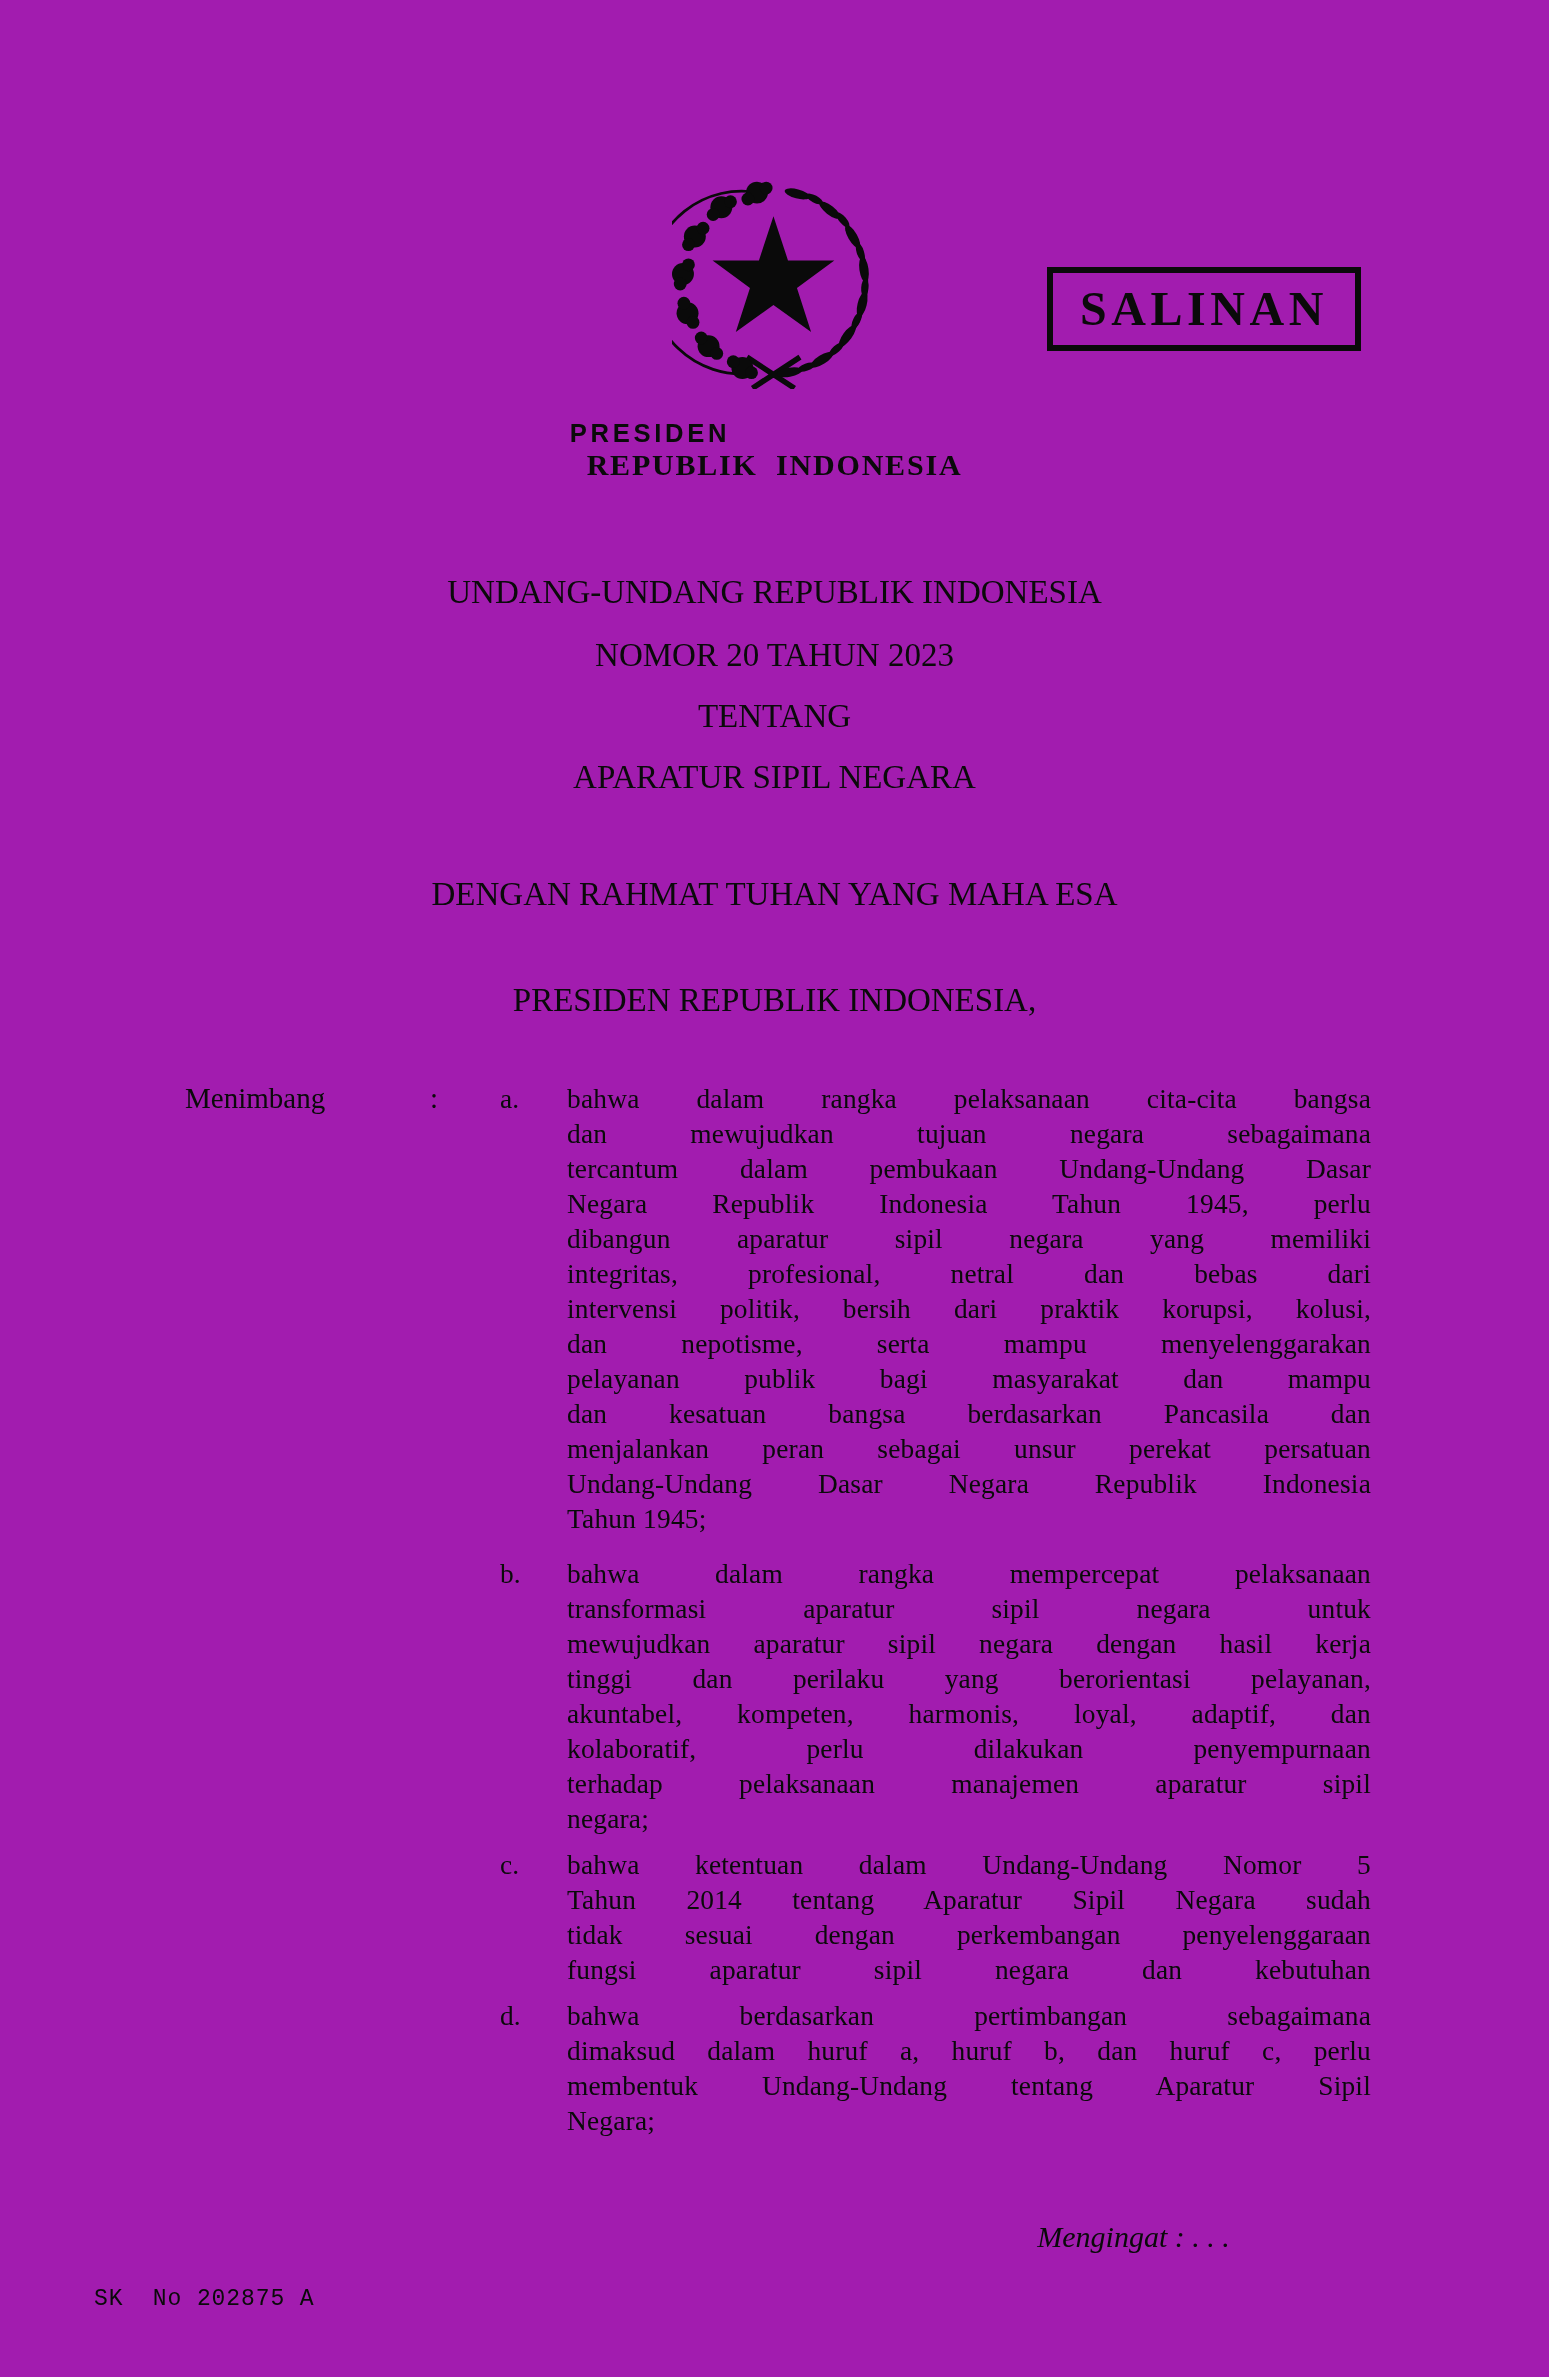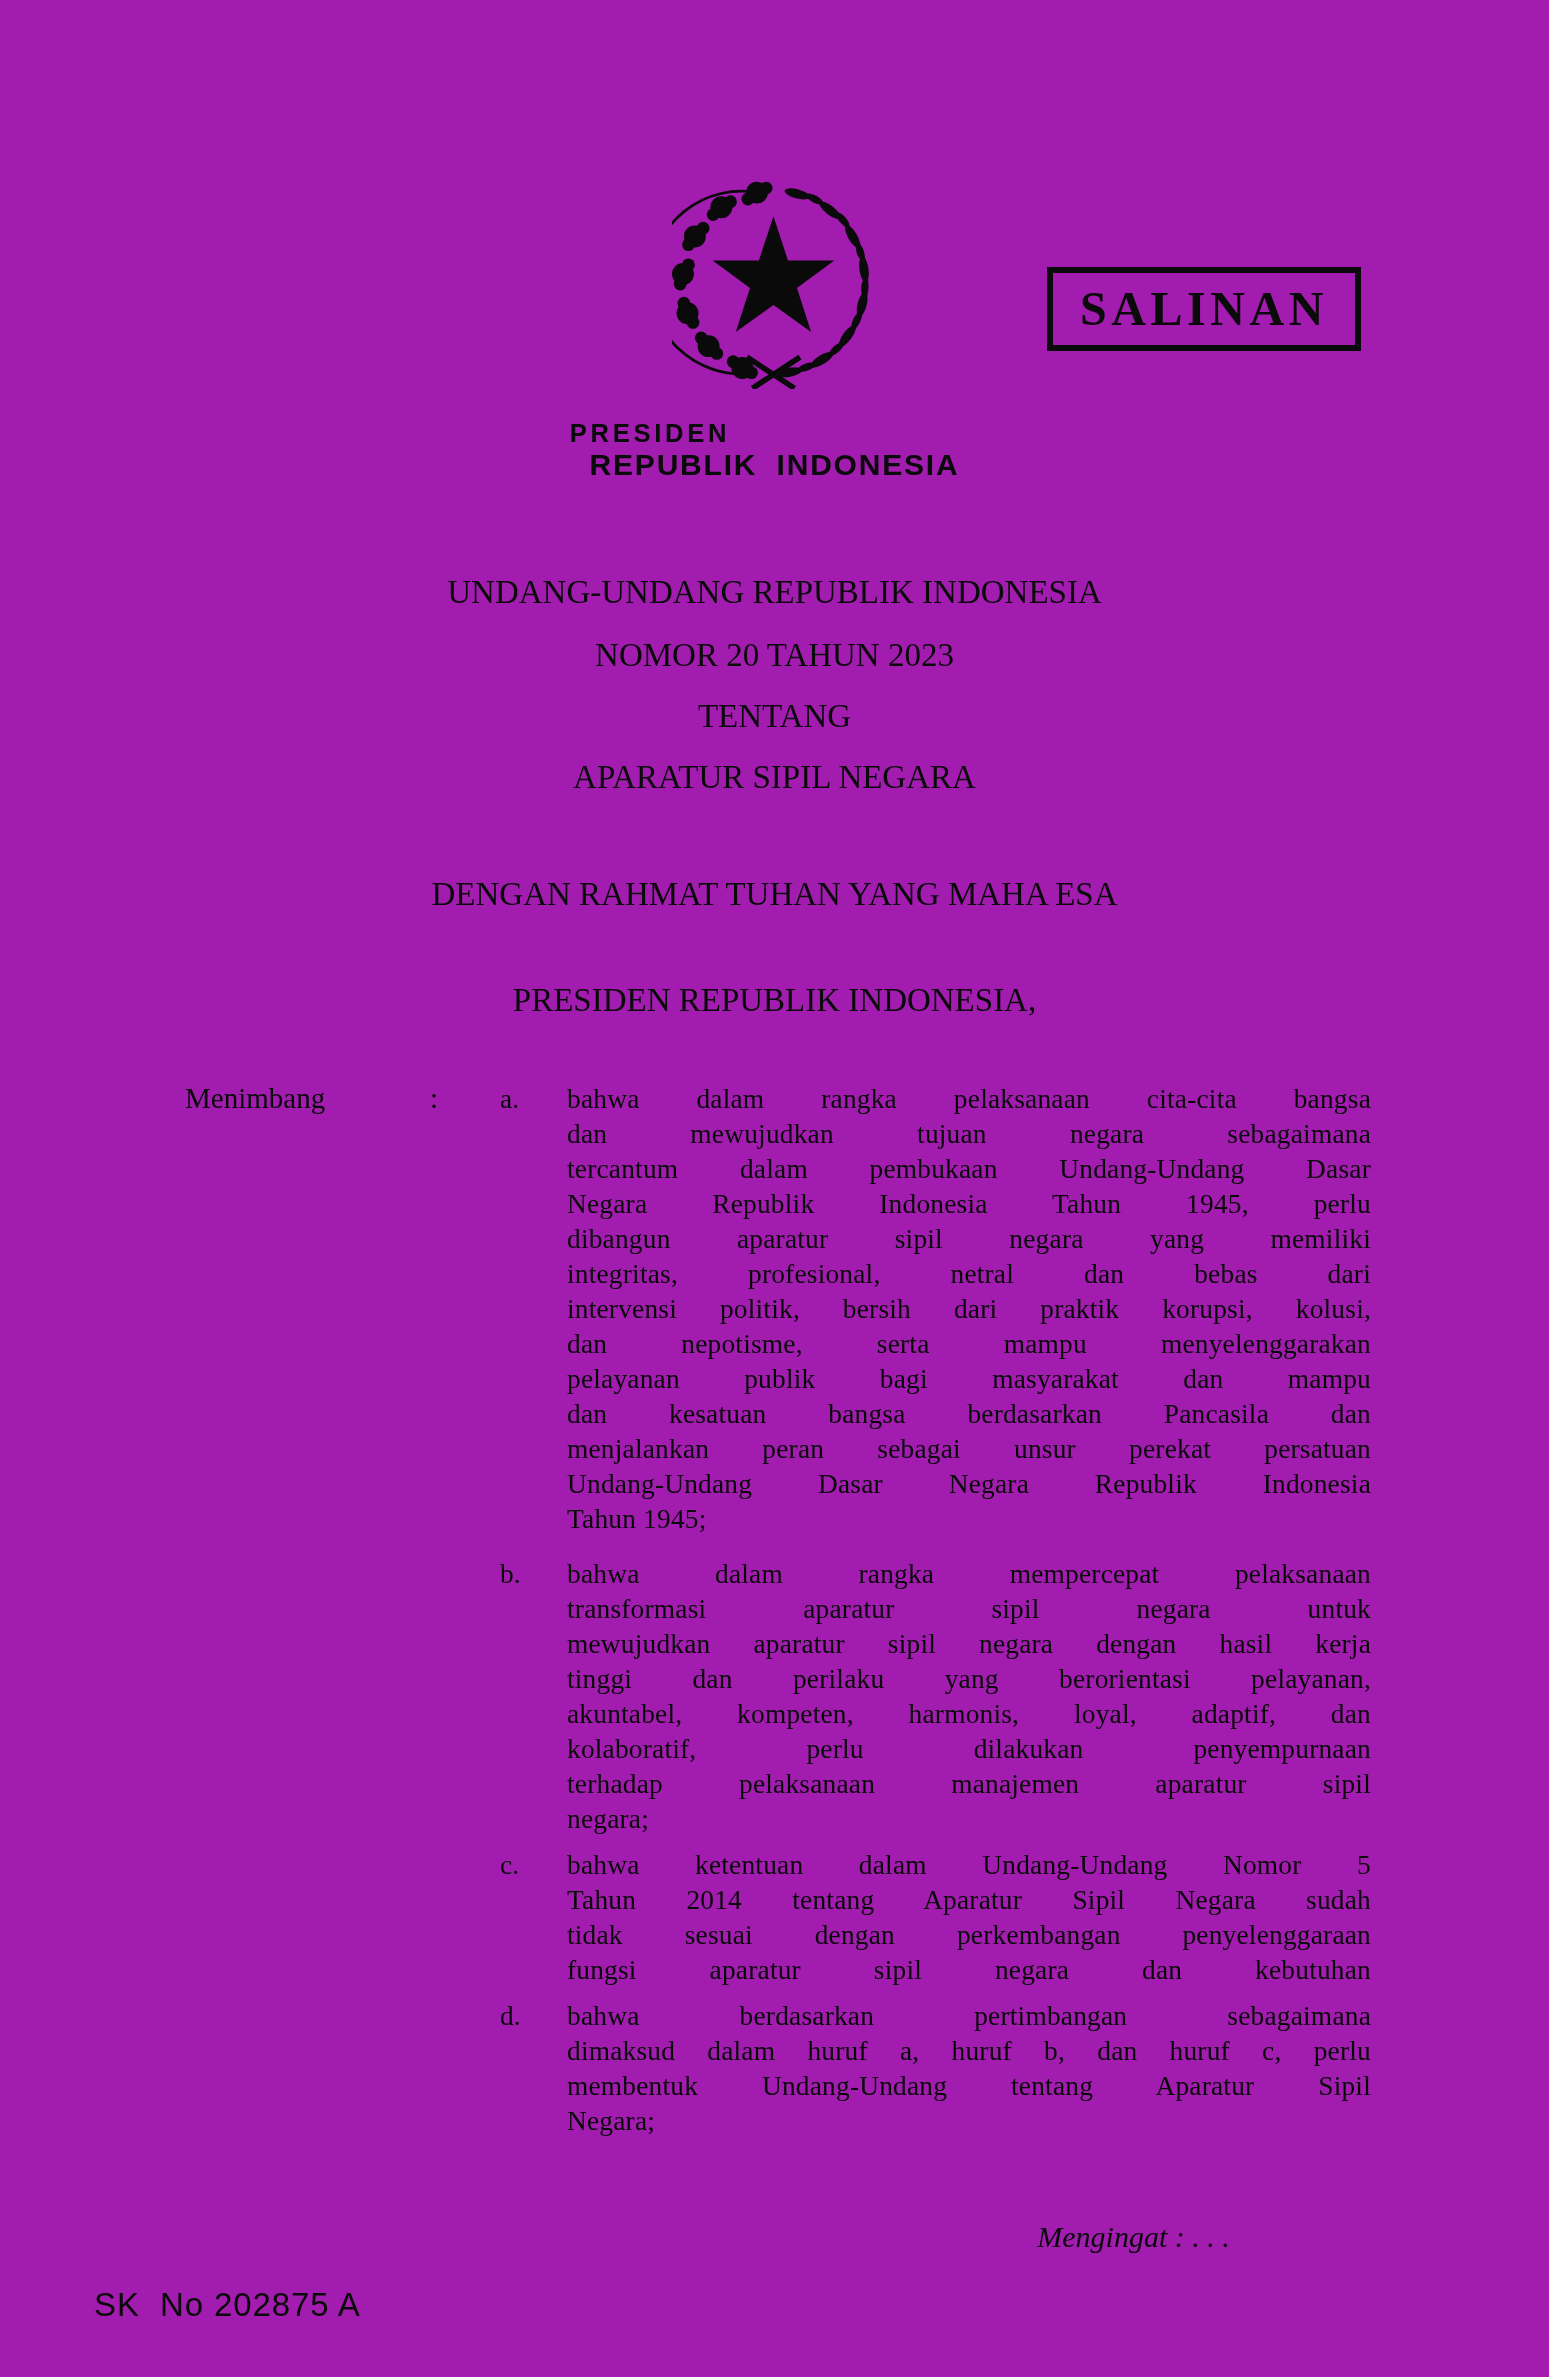--- a/index.html
+++ b/index.html
@@ -19,21 +19,21 @@
   }
   .lh-line1 {
     position:absolute; left:0; top:421px; width:1300px;
     text-align:center;
     font-family:"Liberation Sans", sans-serif;
     font-weight:bold; font-size:25.6px; letter-spacing:3.7px; line-height:1;
   }
   .lh-line2 {
     position:absolute; left:0; top:450px; width:1549px;
     text-align:center;
-    font-family:Liberation Sans, sans-serif;
+    font-family:Liberation Serif, serif;
     font-weight:bold; font-size:30px; letter-spacing:1.8px; word-spacing:9.1px; line-height:1;
   }
   
   .stamp {
     position:absolute; left:1047px; top:267px;
     width:314px; height:84px;
     border:6.4px solid #0a0a0a;
     display:flex; align-items:center; justify-content:center;
   }
   .stamp span {
@@ -71,22 +71,22 @@
     text-align:justify; text-align-last:justify;
   }
   .ptext .tl.last { text-align-last:left; }
   
   .catchword {
     position:absolute; left:905px; top:2222px; width:457px;
     text-align:center; font-size:30px; line-height:1; white-space:pre;font-style:italic;
   }
   .control-number {
     position:absolute; left:94px; top:2288px;
-    font-family:Liberation Sans, sans-serif;
-    font-size:33px; line-height:1; white-space:pre; letter-spacing:0.9px;
+    font-family:Liberation Mono, monospace;
+    font-size:23px; line-height:1; white-space:pre; letter-spacing:0.9px;
   }
 </style>
 </head>
 <body>
 
 <div class="page">
 
   <svg class="emblem" viewBox="0 0 221 228" aria-hidden="true">
     <g fill="#0a0a0a" stroke="none">
 

